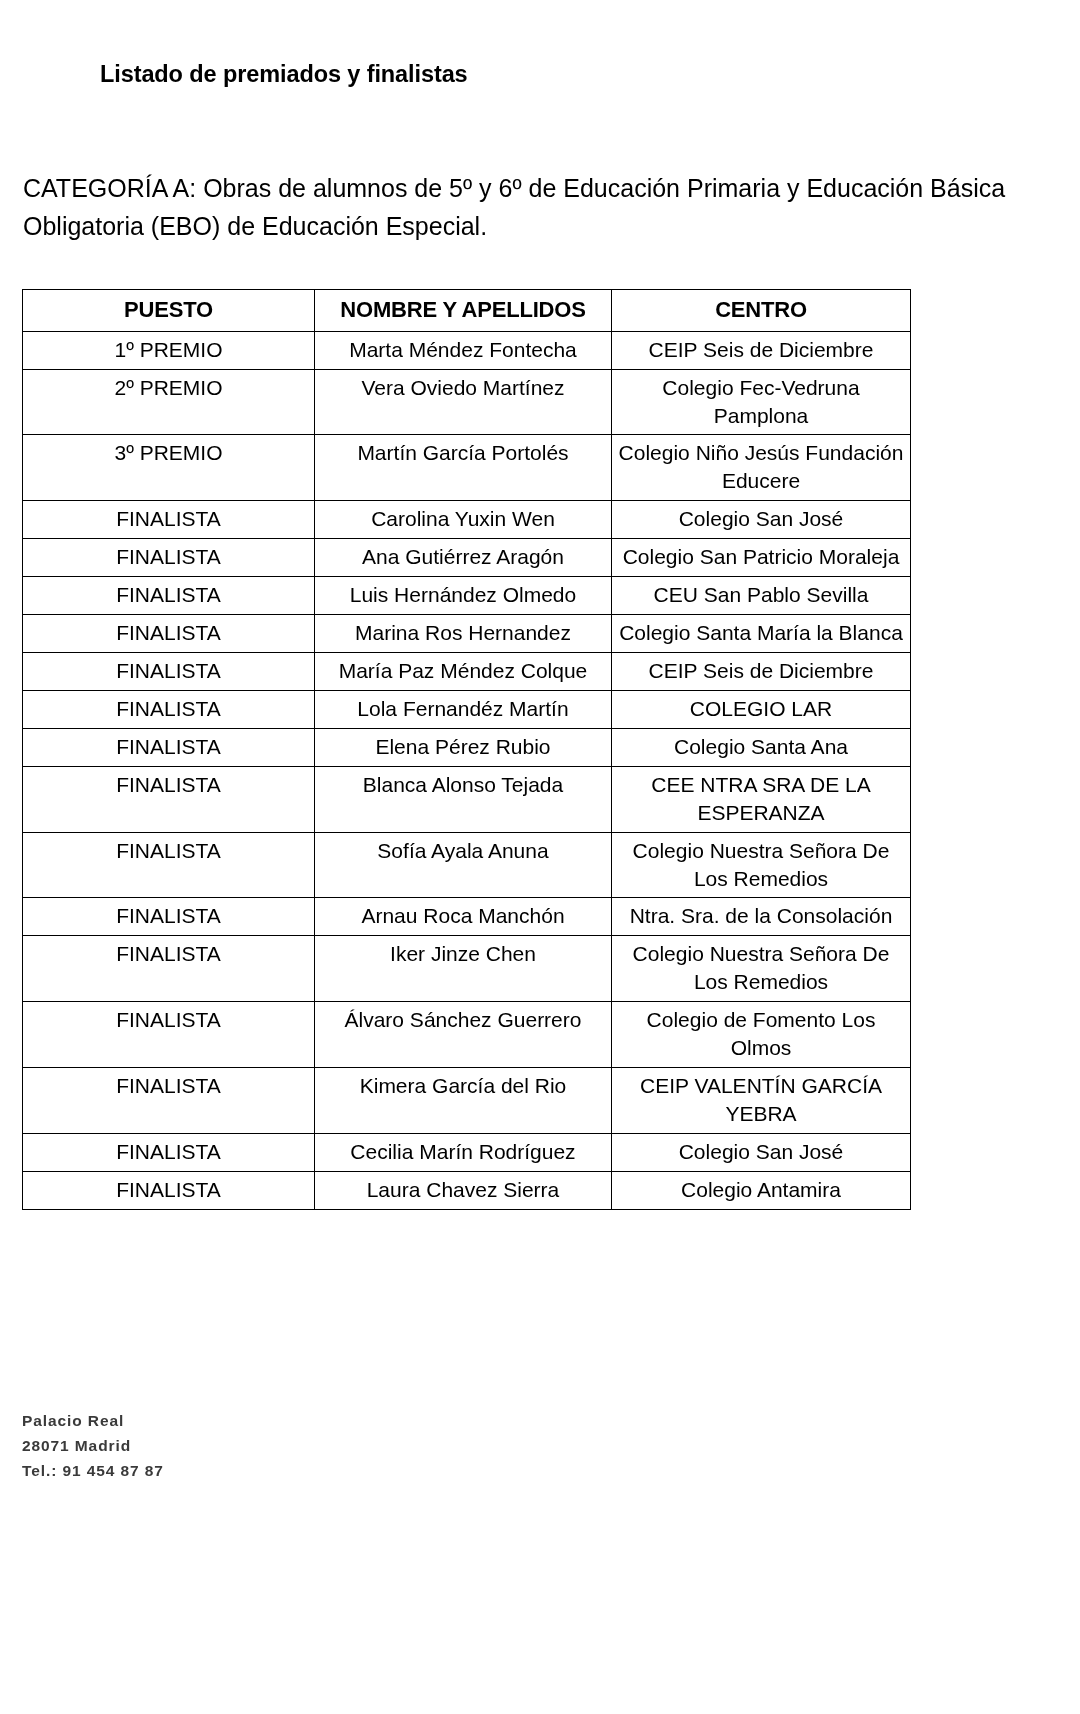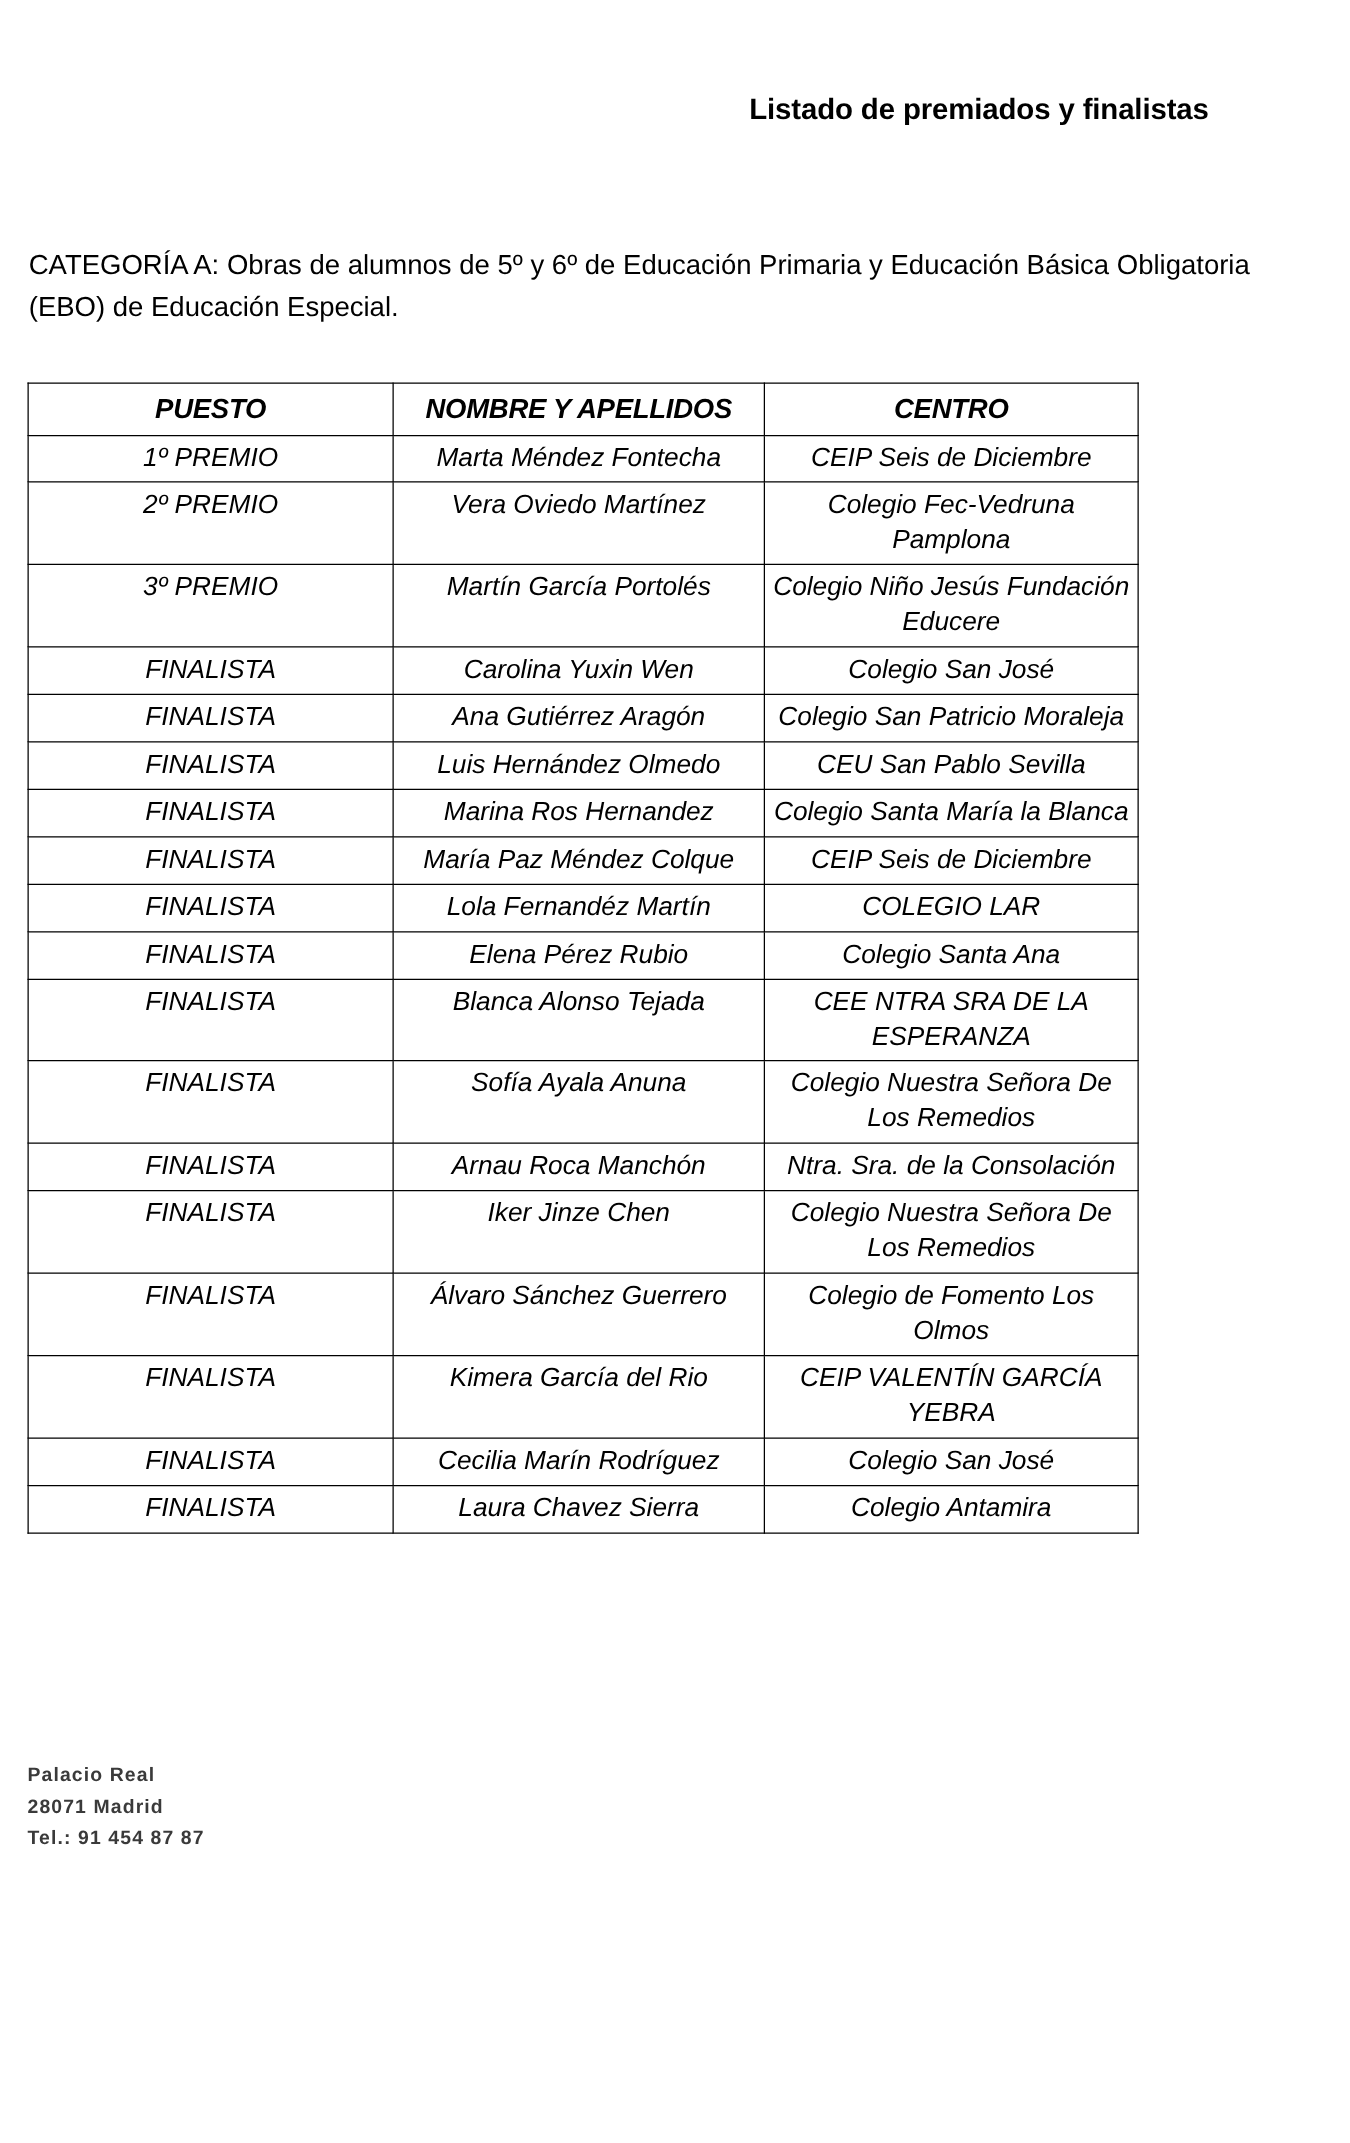--- a/index.html
+++ b/index.html
@@ -16,51 +16,50 @@
     position: relative;
     width: 1080px;
     height: 1714px;
     background: #ffffff;
     overflow: hidden;
     box-sizing: border-box;
   }
 
   
   .doc-title {
-    margin: 13px;
+    margin: 0;
     padding: 58px 100px 0 100px;
-    text-align: right;
+    text-align: left;
     font-size: 23.5px;
     font-weight: bold;
     line-height: 1.38;
     letter-spacing: -0.1px;
   }
   .doc-title .tline { display: block; white-space: nowrap; }
   .doc-title .tline.wide { letter-spacing: -0.35px; }
 
   
   .category {
     margin: 0;
     padding: 79px 56px 0 23px;
-    font-size: 22px;
+    font-size: 25px;
     line-height: 1.52;
     text-align: left;
     font-weight: normal;
   }
 
   
   .table-wrap {
     padding: 44px 0 0 22px;
   }
   table.results {
     border-collapse: collapse;
     table-layout: fixed;
     width: 888px;
     font-size: 21px;
-    font-style: italic;
   }
   table.results col.c-puesto { width: 292px; }
   table.results col.c-nombre { width: 297px; }
   table.results col.c-centro { width: 299px; }
 
   table.results th,
   table.results td {
     border: 1px solid #000000;
     text-align: center;
     vertical-align: top;

